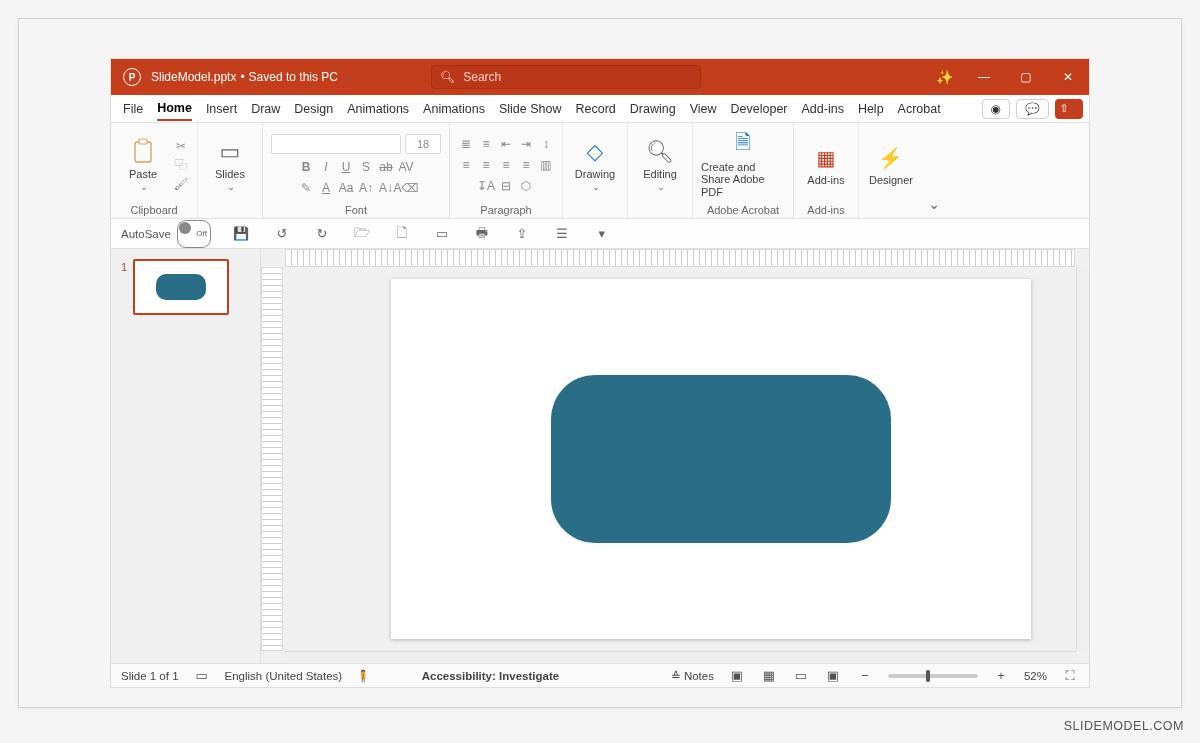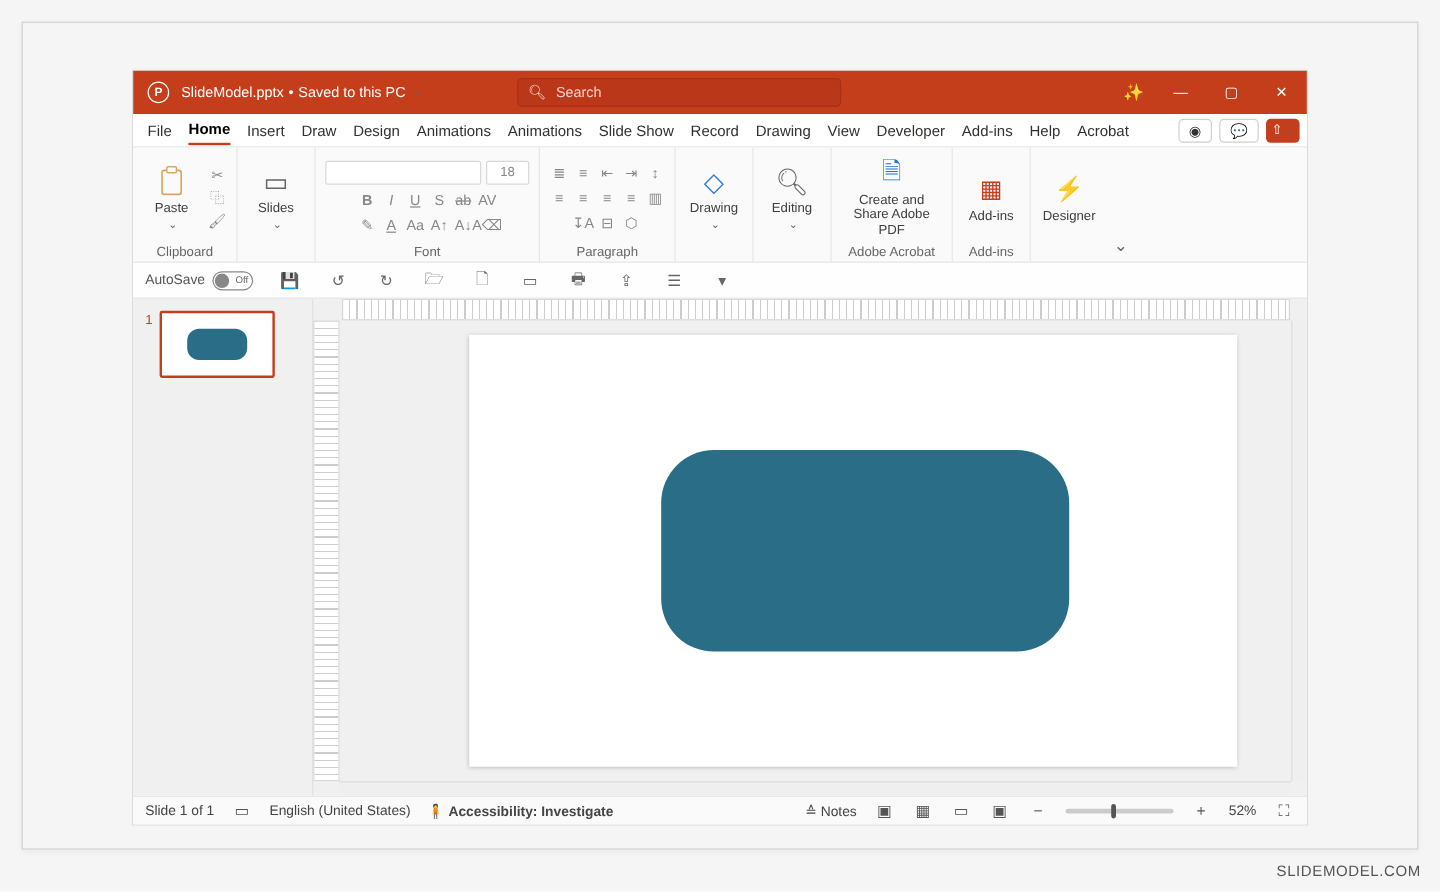--- a/index.html
+++ b/index.html
@@ -37,21 +37,21 @@
   .fontbox { width:130px; height:20px; border:1px solid #d8d8d8; background:#fff; border-radius:2px;}
   .sizebox { width:36px; height:20px; border:1px solid #d8d8d8; background:#fff; border-radius:2px; display:flex; align-items:center; justify-content:center; font-size:11px; color:#888;}
   .chev { font-size:9px; color:#666; margin-left:2px;}
   .addins-ic { color:#c43e1c; font-size:20px;}
   .designer-ic { color:#e8a33d; font-size:20px;}
   .pdf-ic { color:#1a73e8; font-size:20px;}
   .collapse { width:22px; display:flex; align-items:flex-end; justify-content:center; color:#666; font-size:14px; padding-bottom:6px;}
   
   .qat { height:30px; border-bottom:1px solid #e1e1e1; display:flex; align-items:center; padding:0 10px; gap:22px; font-size:12px; color:#555; background:#fefefe;}
   .autosave { display:flex; align-items:center; gap:6px; font-size:11.5px;}
-  .toggle { width:34px; height:16px; border:1px solid #888; border-radius:9px; background:#fff; position:relative; display:flex; align-items:center; justify-content:flex-end; font-size:8px; color:#666; padding-right:3px;}
+  .toggle { width:34px; height:28px; border:1px solid #888; border-radius:9px; background:#fff; position:relative; display:flex; align-items:center; justify-content:flex-end; font-size:8px; color:#666; padding-right:3px;}
   .toggle::before { content:""; position:absolute; left:1px; top:1px; width:12px; height:12px; background:#888; border-radius:50%;}
   .qicon { width:18px; height:18px; display:flex; align-items:center; justify-content:center; color:#666; font-size:13px;}
   .qicon.save { color:#7b3fa0;}
   
   .workarea { flex:1; display:flex; background:#f0f0f0; position:relative; overflow:hidden;}
   .thumbpanel { width:150px; background:#f0f0f0; border-right:1px solid #e1e1e1; padding:10px 10px;}
   .thumb-item { display:flex; gap:6px;}
   .thumb-num { font-size:11px; color:#c43e1c; padding-top:2px;}
   .thumb { width:96px; height:56px; background:#fff; border:2px solid #c43e1c; border-radius:2px; display:flex; align-items:center; justify-content:center;}
   .thumb-shape { width:50px; height:26px; background:#2a6d87; border-radius:10px;}
@@ -242,21 +242,21 @@
           <span class="chev">⌄</span>
         </div>
       </div>
       <div class="label">&nbsp;</div>
     </div>
 
     <div class="group">
       <div class="body">
         <div class="bigbtn" style="width:84px;">
           <span class="icon icon-lg pdf-ic">🗎</span>
-          <span style="text-align:center; line-height:1.1;">Create and Share Adobe PDF</span>
+          <span style="line-height:1.1;">Create and Share Adobe PDF</span>
         </div>
       </div>
       <div class="label">Adobe Acrobat</div>
     </div>
 
     <div class="group">
       <div class="body">
         <div class="bigbtn">
           <span class="icon icon-lg addins-ic">▦</span>
           <span>Add-ins</span>
@@ -314,21 +314,21 @@
       <div class="hscroll-area"></div>
     </div>
   </div>
 
   <div class="statusbar">
     <span>Slide 1 of 1</span>
     <span class="sb-icon">▭</span>
     <span>English (United States)</span>
     <span>
       <span>🧍</span>
-      <b style="font-weight:600;">Accessibility: Investigate</b>
+      <b style="font-weight:600;margin-left:48px;">Accessibility: Investigate</b>
     </span>
     <div class="spacer"></div>
     <span>
       <span>≙</span>
       <span>Notes</span>
     </span>
     <span class="sb-icon">▣</span>
     <span class="sb-icon">▦</span>
     <span class="sb-icon">▭</span>
     <span class="sb-icon">▣</span>

